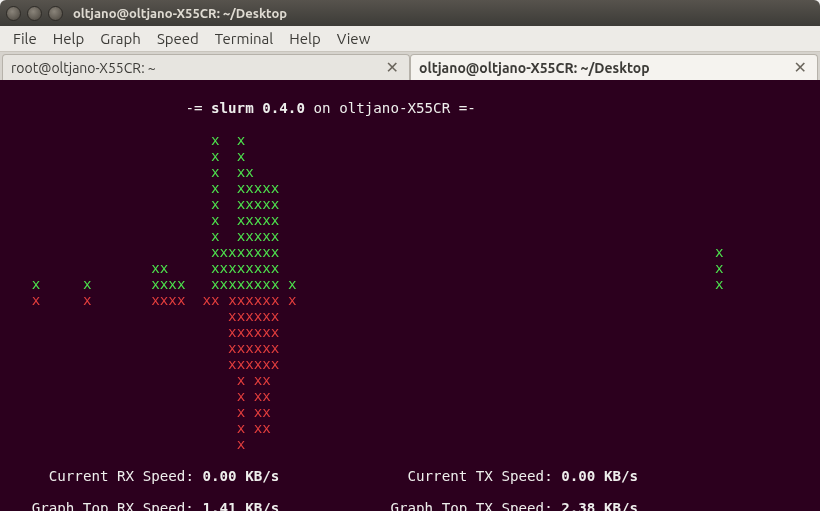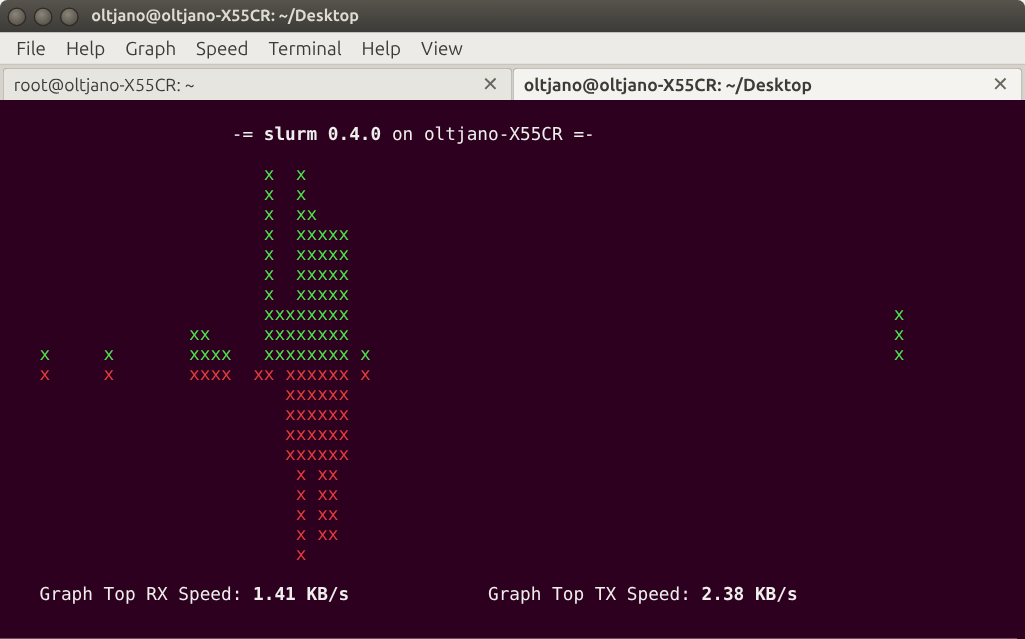--- a/index.html
+++ b/index.html
@@ -121,14 +121,15 @@
   </div>
   <div class="tab active">
     <span>oltjano@oltjano-X55CR: ~/Desktop</span>
     <span class="tab-close">✕</span>
   </div>
 </div>
 
 <div class="terminal">
 <div class="row">                     <span class="w">-= </span><span class="w b">slurm 0.4.0</span><span class="w"> on oltjano-X55CR =-</span></div>
 <div id="graph"><div class="row">                        <span class="g">x</span>  <span class="g">x</span>                                                          </div><div class="row">                        <span class="g">x</span>  <span class="g">x</span>                                                          </div><div class="row">                        <span class="g">x</span>  <span class="g">x</span><span class="g">x</span>                                                         </div><div class="row">                        <span class="g">x</span>  <span class="g">x</span><span class="g">x</span><span class="g">x</span><span class="g">x</span><span class="g">x</span>                                                      </div><div class="row">                        <span class="g">x</span>  <span class="g">x</span><span class="g">x</span><span class="g">x</span><span class="g">x</span><span class="g">x</span>                                                      </div><div class="row">                        <span class="g">x</span>  <span class="g">x</span><span class="g">x</span><span class="g">x</span><span class="g">x</span><span class="g">x</span>                                                      </div><div class="row">                        <span class="g">x</span>  <span class="g">x</span><span class="g">x</span><span class="g">x</span><span class="g">x</span><span class="g">x</span>                                                      </div><div class="row">                        <span class="g">x</span><span class="g">x</span><span class="g">x</span><span class="g">x</span><span class="g">x</span><span class="g">x</span><span class="g">x</span><span class="g">x</span>                                                   <span class="g">x</span>  </div><div class="row">                 <span class="g">x</span><span class="g">x</span>     <span class="g">x</span><span class="g">x</span><span class="g">x</span><span class="g">x</span><span class="g">x</span><span class="g">x</span><span class="g">x</span><span class="g">x</span>                                                   <span class="g">x</span>  </div><div class="row">   <span class="g">x</span>     <span class="g">x</span>       <span class="g">x</span><span class="g">x</span><span class="g">x</span><span class="g">x</span>   <span class="g">x</span><span class="g">x</span><span class="g">x</span><span class="g">x</span><span class="g">x</span><span class="g">x</span><span class="g">x</span><span class="g">x</span> <span class="g">x</span>                                                 <span class="g">x</span>  </div><div class="row">   <span class="r">x</span>     <span class="r">x</span>       <span class="r">x</span><span class="r">x</span><span class="r">x</span><span class="r">x</span>  <span class="r">x</span><span class="r">x</span> <span class="r">x</span><span class="r">x</span><span class="r">x</span><span class="r">x</span><span class="r">x</span><span class="r">x</span> <span class="r">x</span>                                                    </div><div class="row">                          <span class="r">x</span><span class="r">x</span><span class="r">x</span><span class="r">x</span><span class="r">x</span><span class="r">x</span>                                                      </div><div class="row">                          <span class="r">x</span><span class="r">x</span><span class="r">x</span><span class="r">x</span><span class="r">x</span><span class="r">x</span>                                                      </div><div class="row">                          <span class="r">x</span><span class="r">x</span><span class="r">x</span><span class="r">x</span><span class="r">x</span><span class="r">x</span>                                                      </div><div class="row">                          <span class="r">x</span><span class="r">x</span><span class="r">x</span><span class="r">x</span><span class="r">x</span><span class="r">x</span>                                                      </div><div class="row">                           <span class="r">x</span> <span class="r">x</span><span class="r">x</span>                                                       </div><div class="row">                           <span class="r">x</span> <span class="r">x</span><span class="r">x</span>                                                       </div><div class="row">                           <span class="r">x</span> <span class="r">x</span><span class="r">x</span>                                                       </div><div class="row">                           <span class="r">x</span> <span class="r">x</span><span class="r">x</span>                                                       </div><div class="row">                           <span class="r">x</span>                                                          </div></div>
+<div class="row">     <span class="w">Current RX Speed:</span> <span class="w b">0.00 KB/s</span>               <span class="w">Current TX Speed:</span> <span class="w b">0.00 KB/s</span></div>
 <div class="row">   <span class="w">Graph Top RX Speed:</span> <span class="w b">1.41 KB/s</span>             <span class="w">Graph Top TX Speed:</span> <span class="w b">2.38 KB/s</span></div>
 </div>
 
 </body></html>

